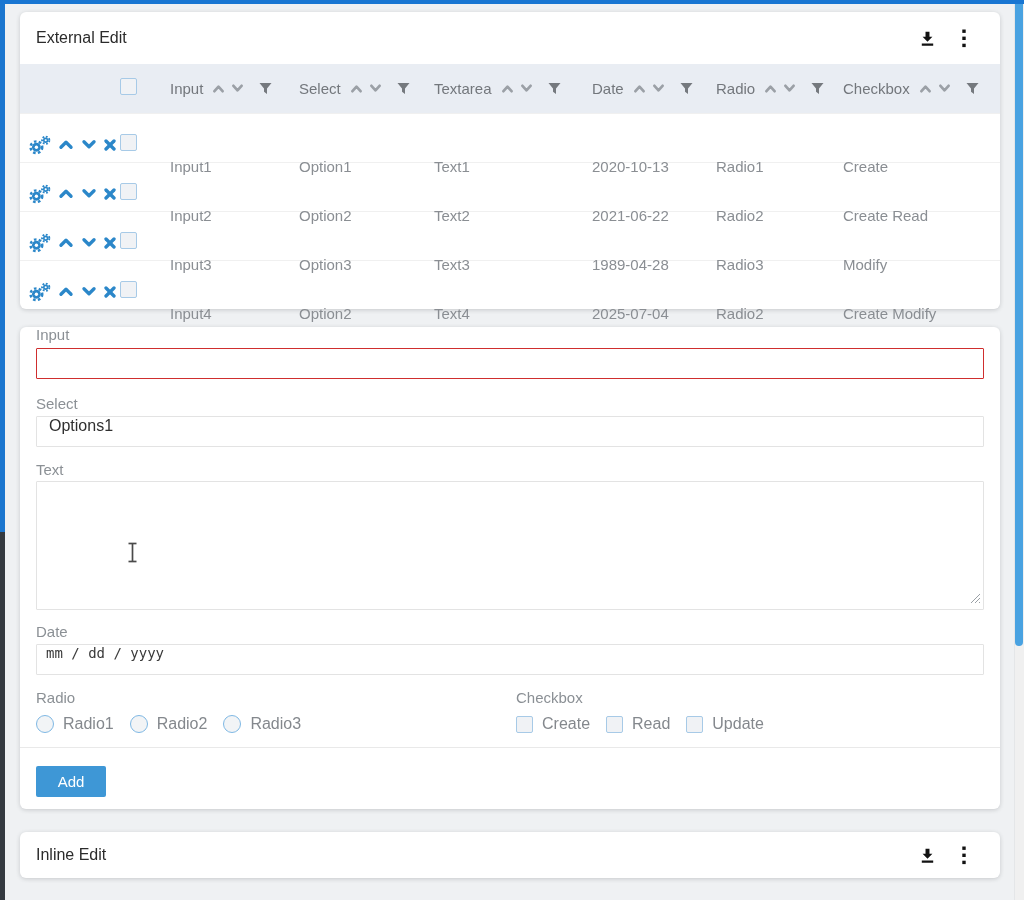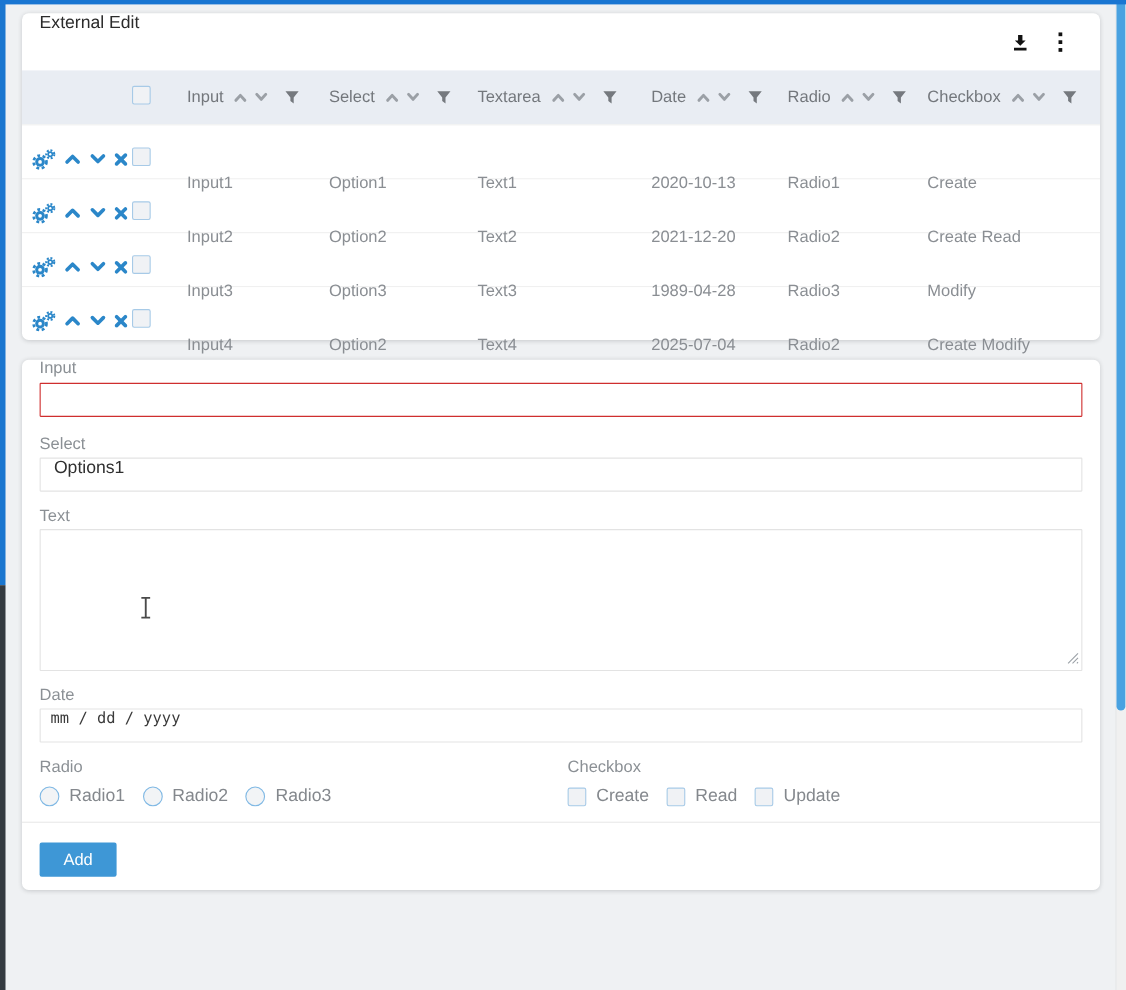--- a/index.html
+++ b/index.html
@@ -13,21 +13,21 @@
   .frame-top   { position:absolute; top:0; left:0; width:1024px; height:4px; background:#1976d2; z-index:20; }
   .edge-left-blue { position:absolute; top:0; left:0; width:5px; height:532px; background:#1b76cf; z-index:15; }
   .edge-left-dark { position:absolute; top:532px; left:0; width:5px; height:368px; background:#343a40; z-index:15; }
   .scrollbar-track { position:absolute; top:0; right:0; width:10px; height:900px; background:#f0f0f0; border-left:1px solid #e4e6e8; z-index:15; }
   .scrollbar-thumb { position:absolute; top:0; right:1px; width:8px; height:646px; background:#49a2e1; border-radius:4px; }
 
   .content { position:absolute; left:20px; top:12px; width:980px; }
 
   .card { background:#fff; border-radius:6px; box-shadow:0 1px 4px rgba(60,64,67,.22); }
 
-  .card-header { height:52px; display:flex; padding:0 16px; }
+  .card-header { height:52px; display:flex; align-items:center; padding:16px 16px; }
   .card-title  { font-size:16px; color:#2b2b2b; }
   .header-icons { margin-left:auto; display:flex; align-items:center; gap:24px; margin-right:17px; }
   .icon-btn { display:flex; align-items:center; justify-content:center; cursor:pointer; }
 
   
   .grid-row { display:grid; grid-template-columns:100px 50px 129px 135px 158px 124px 127px 157px; align-items:center; }
   .thead { background:#e9edf3; height:49px; }
   .trow  { height:49px; border-top:1px solid #f0f0f0; }
   .trow:first-of-type { border-top:none; }
   .hcell { display:flex; align-items:center; gap:6px; }
@@ -243,21 +243,21 @@
             <g stroke="#2b87c9" stroke-width="3.3" stroke-linecap="round">
               <path d="M2 2 L10 10"></path>
               <path d="M10 2 L2 10"></path>
             </g>
           </svg>
       </div>
       <div><span class="cb"></span></div>
       <div class="cell-text">Input2</div>
       <div class="cell-text">Option2</div>
       <div class="cell-text">Text2</div>
-      <div class="cell-text">2021-12-20</div>
+      <div class="cell-text">2021-06-22</div>
       <div class="cell-text">Radio2</div>
       <div class="cell-text">Create Read</div>
     </div>
 
     <div class="grid-row trow">
       <div class="actions">
         <svg width="23" height="20" viewBox="0 0 26 22">
             <g>
               <circle cx="9.5" cy="13.5" r="6.6" fill="none" stroke="#2b87c9" stroke-width="2.8" stroke-dasharray="2.9 2.6"></circle>
               <circle cx="9.5" cy="13.5" r="5" fill="#2b87c9"></circle>
@@ -387,14 +387,33 @@
           </div>
         </div>
       </div>
     </div>
 
     <div class="card-footer">
       <button class="btn-add">Add</button>
     </div>
   </div>
 
+  <div class="card inline-card">
+    <div class="card-header">
+      <span class="card-title">Inline Edit</span>
+      <span class="header-icons">
+        <span class="icon-btn">
+          <svg width="19" height="19" viewBox="0 0 24 24" fill="#121212">
+              <path d="M12 16 5.8 9.8h3.7V3.5h5v6.3h3.7L12 16zM4.8 18.2h14.4v3.1H4.8z"></path>
+            </svg>
+        </span>
+        <span class="icon-btn">
+          <svg width="6" height="19" viewBox="0 0 6 19" fill="#121212">
+              <rect x="1.3" y="0.5" width="3.4" height="3.4"></rect>
+              <rect x="1.3" y="7.6" width="3.4" height="3.4"></rect>
+              <rect x="1.3" y="14.7" width="3.4" height="3.4"></rect>
+            </svg>
+        </span>
+      </span>
+    </div>
+  </div>
 
 </div>
 
 </body></html>

